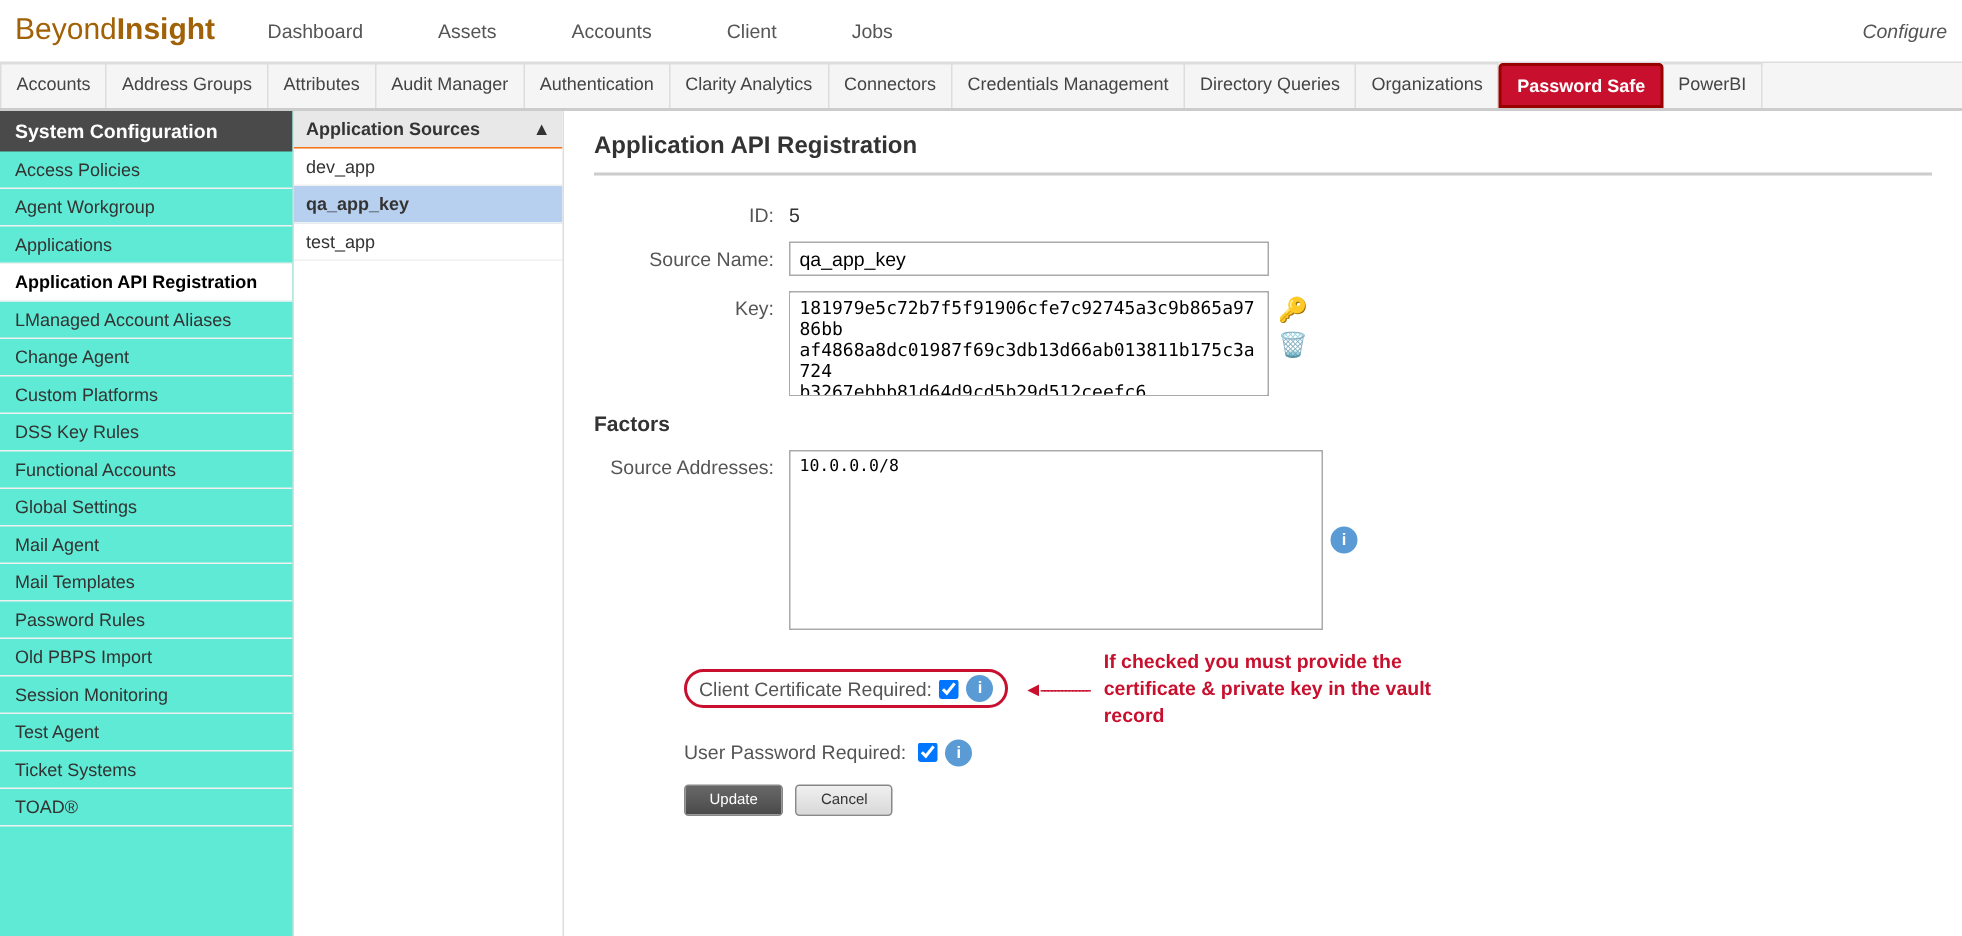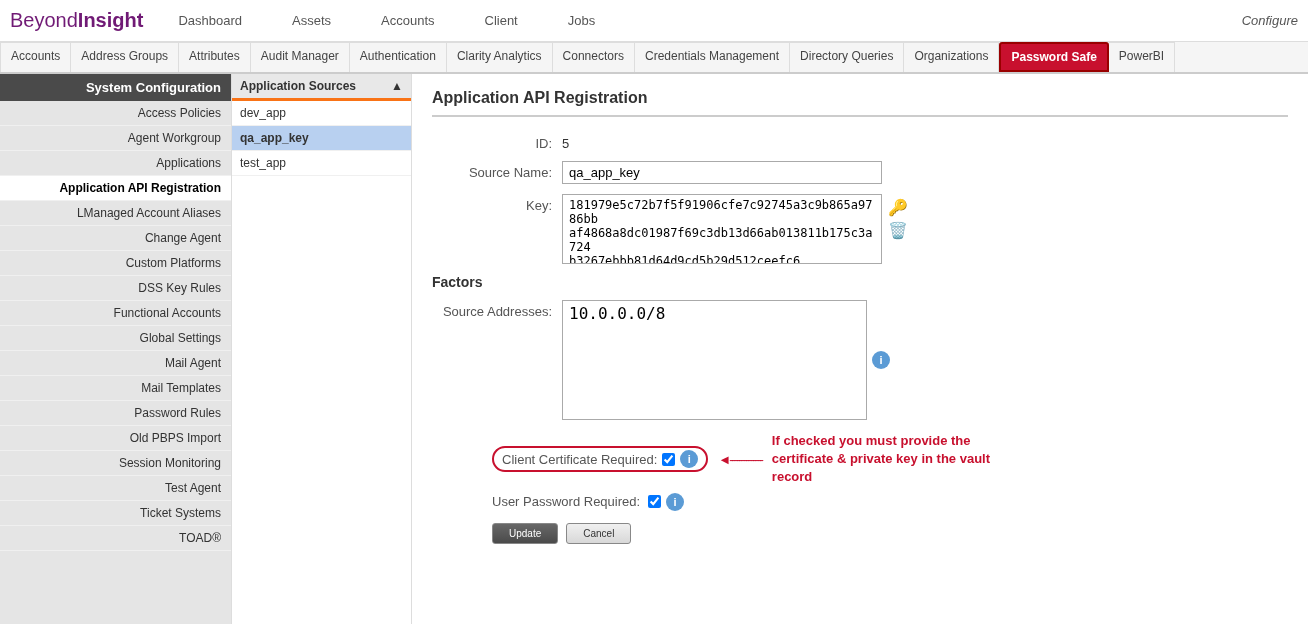--- a/index.html
+++ b/index.html
@@ -1,56 +1,56 @@
 <!DOCTYPE html>
 <html><head>
   <meta charset="utf-8">
   <style>
     * { box-sizing: border-box; margin: 0; padding: 0; }
     body { font-family: Arial, sans-serif; font-size: 13px; background: #fff; color: #333; overflow-x: hidden; }
 
     
     .top-nav { display: flex; align-items: center; background: #fff; border-bottom: 1px solid #ddd; padding: 0 10px; height: 42px; }
-    .logo { margin-right: 30px; font-size: 20px; font-weight: 300; color: #701a75; white-space: nowrap; }
+    .logo { margin-right: 30px; font-size: 20px; font-weight: 300; color: #a16207; white-space: nowrap; }
     .logo strong { font-weight: 700; }
     .top-nav-items { display: flex; gap: 40px; flex: 1; }
     .top-nav-item { color: #555; font-size: 13px; cursor: pointer; padding: 0 5px; }
     .top-nav-configure { margin-left: auto; color: #555; font-size: 13px; cursor: pointer; font-style: italic; }
 
     
     .tab-bar { display: flex; background: #f5f5f5; border-bottom: 2px solid #ccc; overflow-x: auto; white-space: nowrap; }
     .tab-item { padding: 6px 10px; font-size: 12px; color: #444; cursor: pointer; border-right: 1px solid #ddd; border-top: 1px solid #ddd; }
     .tab-item.first { border-left: 1px solid #ddd; }
 
     
     .main-layout { display: flex; height: calc(624px - 42px - 32px); }
 
     
-    .sidebar { width: 232px; border-right: 1px solid #ddd; background: #e5e5e5; overflow-y: auto; flex-shrink: 0; text-align: right; }
+    .sidebar { width: 196px; border-right: 1px solid #ddd; background: #5eead4; overflow-y: auto; flex-shrink: 0; }
     .sidebar-title { background: #4a4a4a; color: #fff; padding: 6px 10px; font-weight: bold; font-size: 13px; }
     .sidebar-item { padding: 5px 10px; font-size: 12px; cursor: pointer; color: #333; border-bottom: 1px solid #f0f0f0; }
     .sidebar-item.active { font-weight: bold; color: #000; background: #fff; }
     .sidebar-item.bold { font-weight: bold; }
     .sidebar-item.indent { }
 
     
     .middle-panel { width: 180px; border-right: 1px solid #ddd; background: #fff; overflow-y: auto; flex-shrink: 0; }
-    .middle-panel-header { background: #e8e8e8; padding: 5px 8px; font-size: 12px; font-weight: bold; display: flex; align-items: center; justify-content: space-between; border-bottom: 3px solid #f97316; }
+    .middle-panel-header { background: #e8e8e8; padding: 5px 8px; font-size: 12px; font-weight: bold; display: flex; align-items: center; justify-content: space-between; border-bottom: 1px solid #f97316; }
     .middle-panel-item { padding: 5px 8px; font-size: 12px; cursor: pointer; color: #333; border-bottom: 1px solid #f0f0f0; }
     .middle-panel-item.selected { background: #b8d0f0; font-weight: bold; }
 
     
     .content-area { flex: 1; padding: 15px 20px; overflow-y: auto; background: #fff; }
     .content-title { font-size: 16px; font-weight: bold; color: #333; border-bottom: 2px solid #ccc; padding-bottom: 8px; margin-bottom: 15px; }
     .form-row { display: flex; align-items: flex-start; margin-bottom: 10px; }
     .form-label { width: 130px; text-align: right; padding-right: 10px; padding-top: 4px; font-size: 13px; color: #555; flex-shrink: 0; }
     .form-value { font-size: 13px; padding-top: 4px; }
     .form-input { border: 1px solid #aaa; padding: 3px 6px; font-size: 13px; width: 320px; }
     .form-textarea { border: 1px solid #aaa; padding: 3px 6px; font-size: 12px; width: 320px; height: 70px; resize: none; font-family: monospace; }
-    .form-textarea-addresses { border: 1px solid #aaa; padding: 3px 6px; font-size: 16px; width: 305px; height: 120px; resize: none; }
+    .form-textarea-addresses { border: 1px solid #aaa; padding: 3px 6px; font-size: 11px; width: 356px; height: 120px; resize: none; }
 
     .key-row { display: flex; align-items: flex-start; gap: 6px; }
     .key-icons { display: flex; flex-direction: column; gap: 3px; padding-top: 3px; }
     .key-icon { width: 20px; height: 20px; cursor: pointer; display: flex; align-items: center; justify-content: center; font-size: 16px; }
 
     .section-heading { font-weight: bold; font-size: 14px; margin-bottom: 10px; margin-top: 5px; }
 
     .info-row { display: flex; align-items: center; gap: 5px; }
     .info-icon { width: 18px; height: 18px; background: #5b9bd5; border-radius: 50%; color: #fff; font-size: 11px; font-weight: bold; display: flex; align-items: center; justify-content: center; cursor: pointer; flex-shrink: 0; }
 

